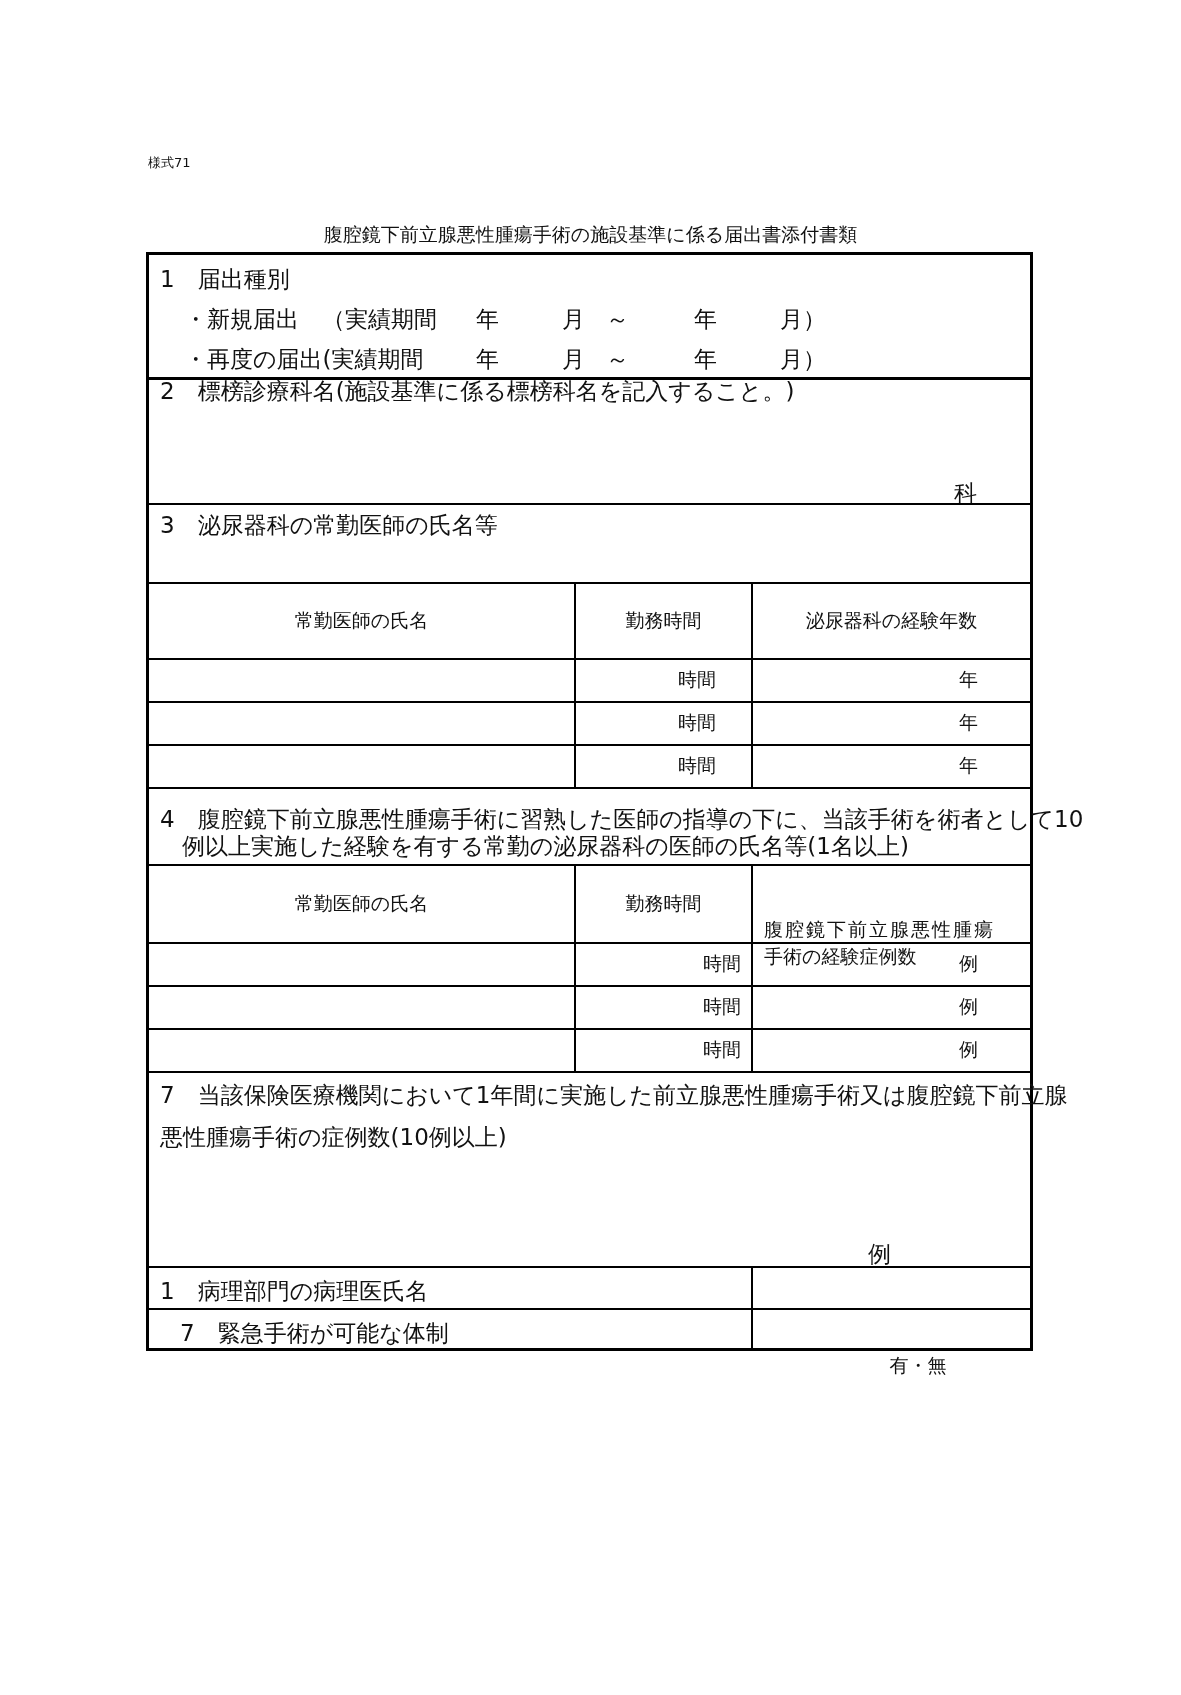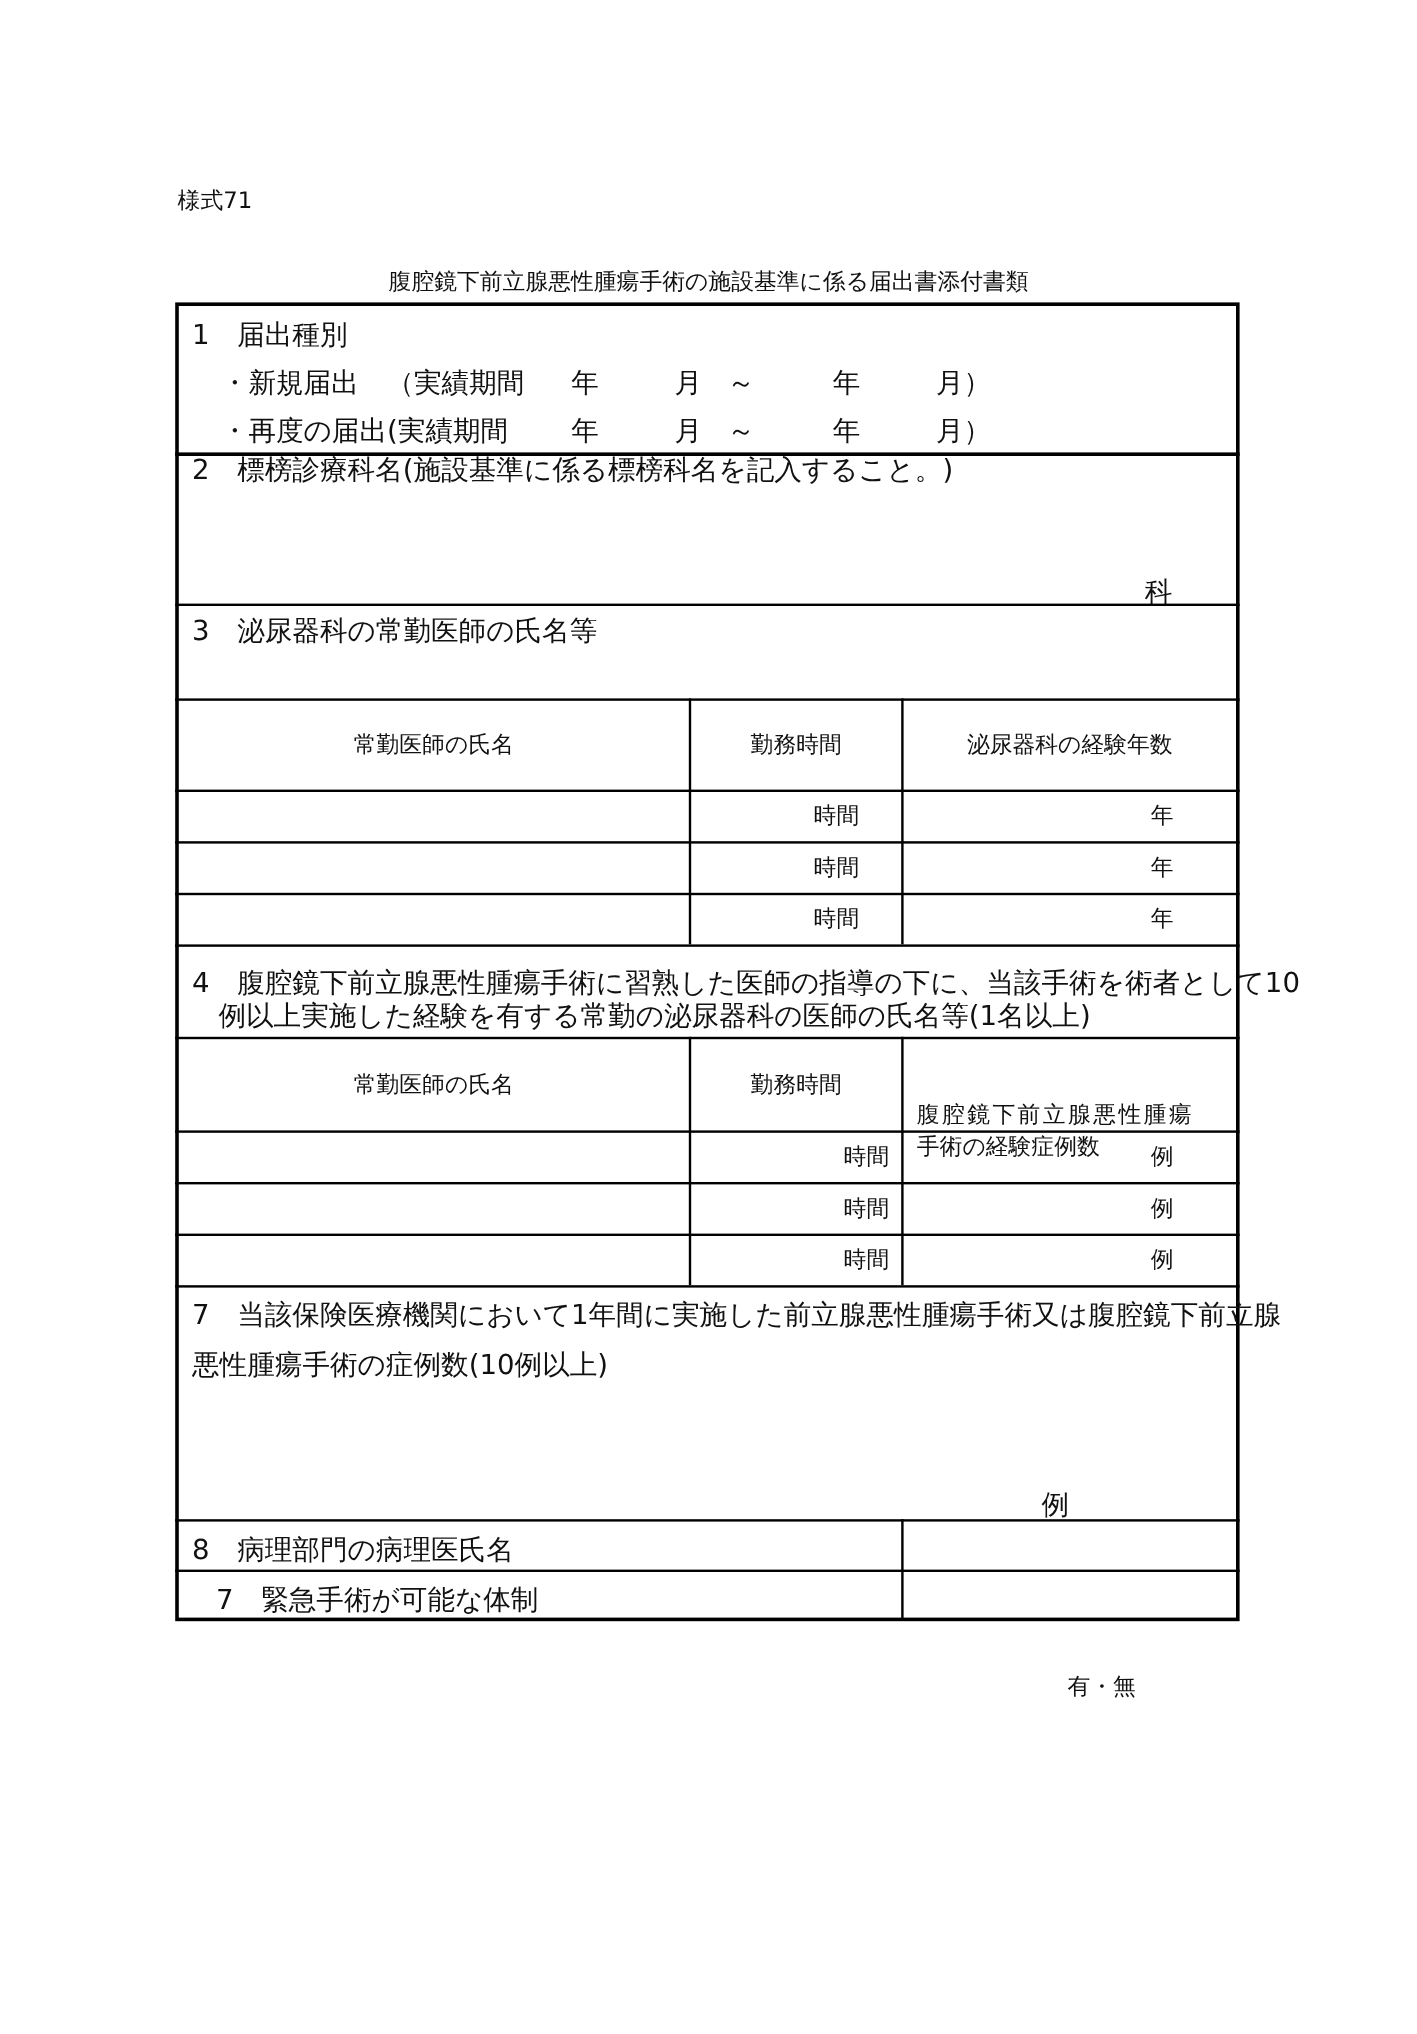--- a/index.html
+++ b/index.html
@@ -2,21 +2,21 @@
 <html><head>
 <meta charset="utf-8">
 <style>
   html, body { margin: 0; padding: 0; background: #ffffff; }
   body {
     width: 1181px; height: 1695px; position: relative; overflow: hidden;
     font-family: "DejaVu Sans", "Liberation Sans", sans-serif;
     color: #111111;
   }
   .abs { position: absolute; white-space: nowrap; }
-  .form-number { left: 148px; top: 154px; font-size: 19px; }
+  .form-number { left: 148px; top: 154px; font-size: 13px; }
   .doc-title { left: 0; width: 1181px; top: 222px; text-align: center; font-size: 19px; }
   .frame {
     position: absolute; left: 146px; top: 252px; width: 887px; height: 1099px;
     border: 3px solid #000; box-sizing: border-box;
   }
   .hline { position: absolute; left: 146px; width: 887px; background: #000; height: 1.5px; }
   .hline.thick { height: 3px; }
   .vline { position: absolute; width: 1.5px; background: #000; }
   .t { position: absolute; white-space: nowrap; font-size: 23px; }
   .cell-center { position: absolute; display: flex; align-items: center; justify-content: center; font-size: 19px; text-align: center; }
@@ -114,18 +114,18 @@
   <div class="cell-right" style="left:753px; top:1029px; width:225px; height:42px;">例</div>
 </div>
 <div class="hline" style="top:1071px;"></div>
 
 <div class="t" style="left:160px; top:1080px;">7　当該保険医療機関において1年間に実施した前立腺悪性腫瘍手術又は腹腔鏡下前立腺</div>
 <div class="t" style="left:160px; top:1122px;">悪性腫瘍手術の症例数(10例以上)</div>
 <div class="t" style="left:868px; top:1239px;">例</div>
 <div class="hline" style="top:1266px;"></div>
 
 <div class="vline" style="left:751px; top:1266px; height:84px;"></div>
-<div class="t" style="left:160px; top:1276px;">8　病理部門の病理医氏名</div>
+<div class="t" style="left:160px; top:1276px;">1　病理部門の病理医氏名</div>
 <div class="cell-center" style="left:753px; top:1267px; width:277px; height:41px;"></div>
 <div class="hline" style="top:1308px;"></div>
 
 <div class="t" style="left:160px; top:1318px;margin-left:20px;">7　緊急手術が可能な体制</div>
-<div class="cell-center" style="left:753px; top:1386px; width:330px; height:40px;">有・無</div>
+<div class="cell-center" style="left:753px; top:1346px; width:330px; height:40px;">有・無</div>
 
 </body></html>

